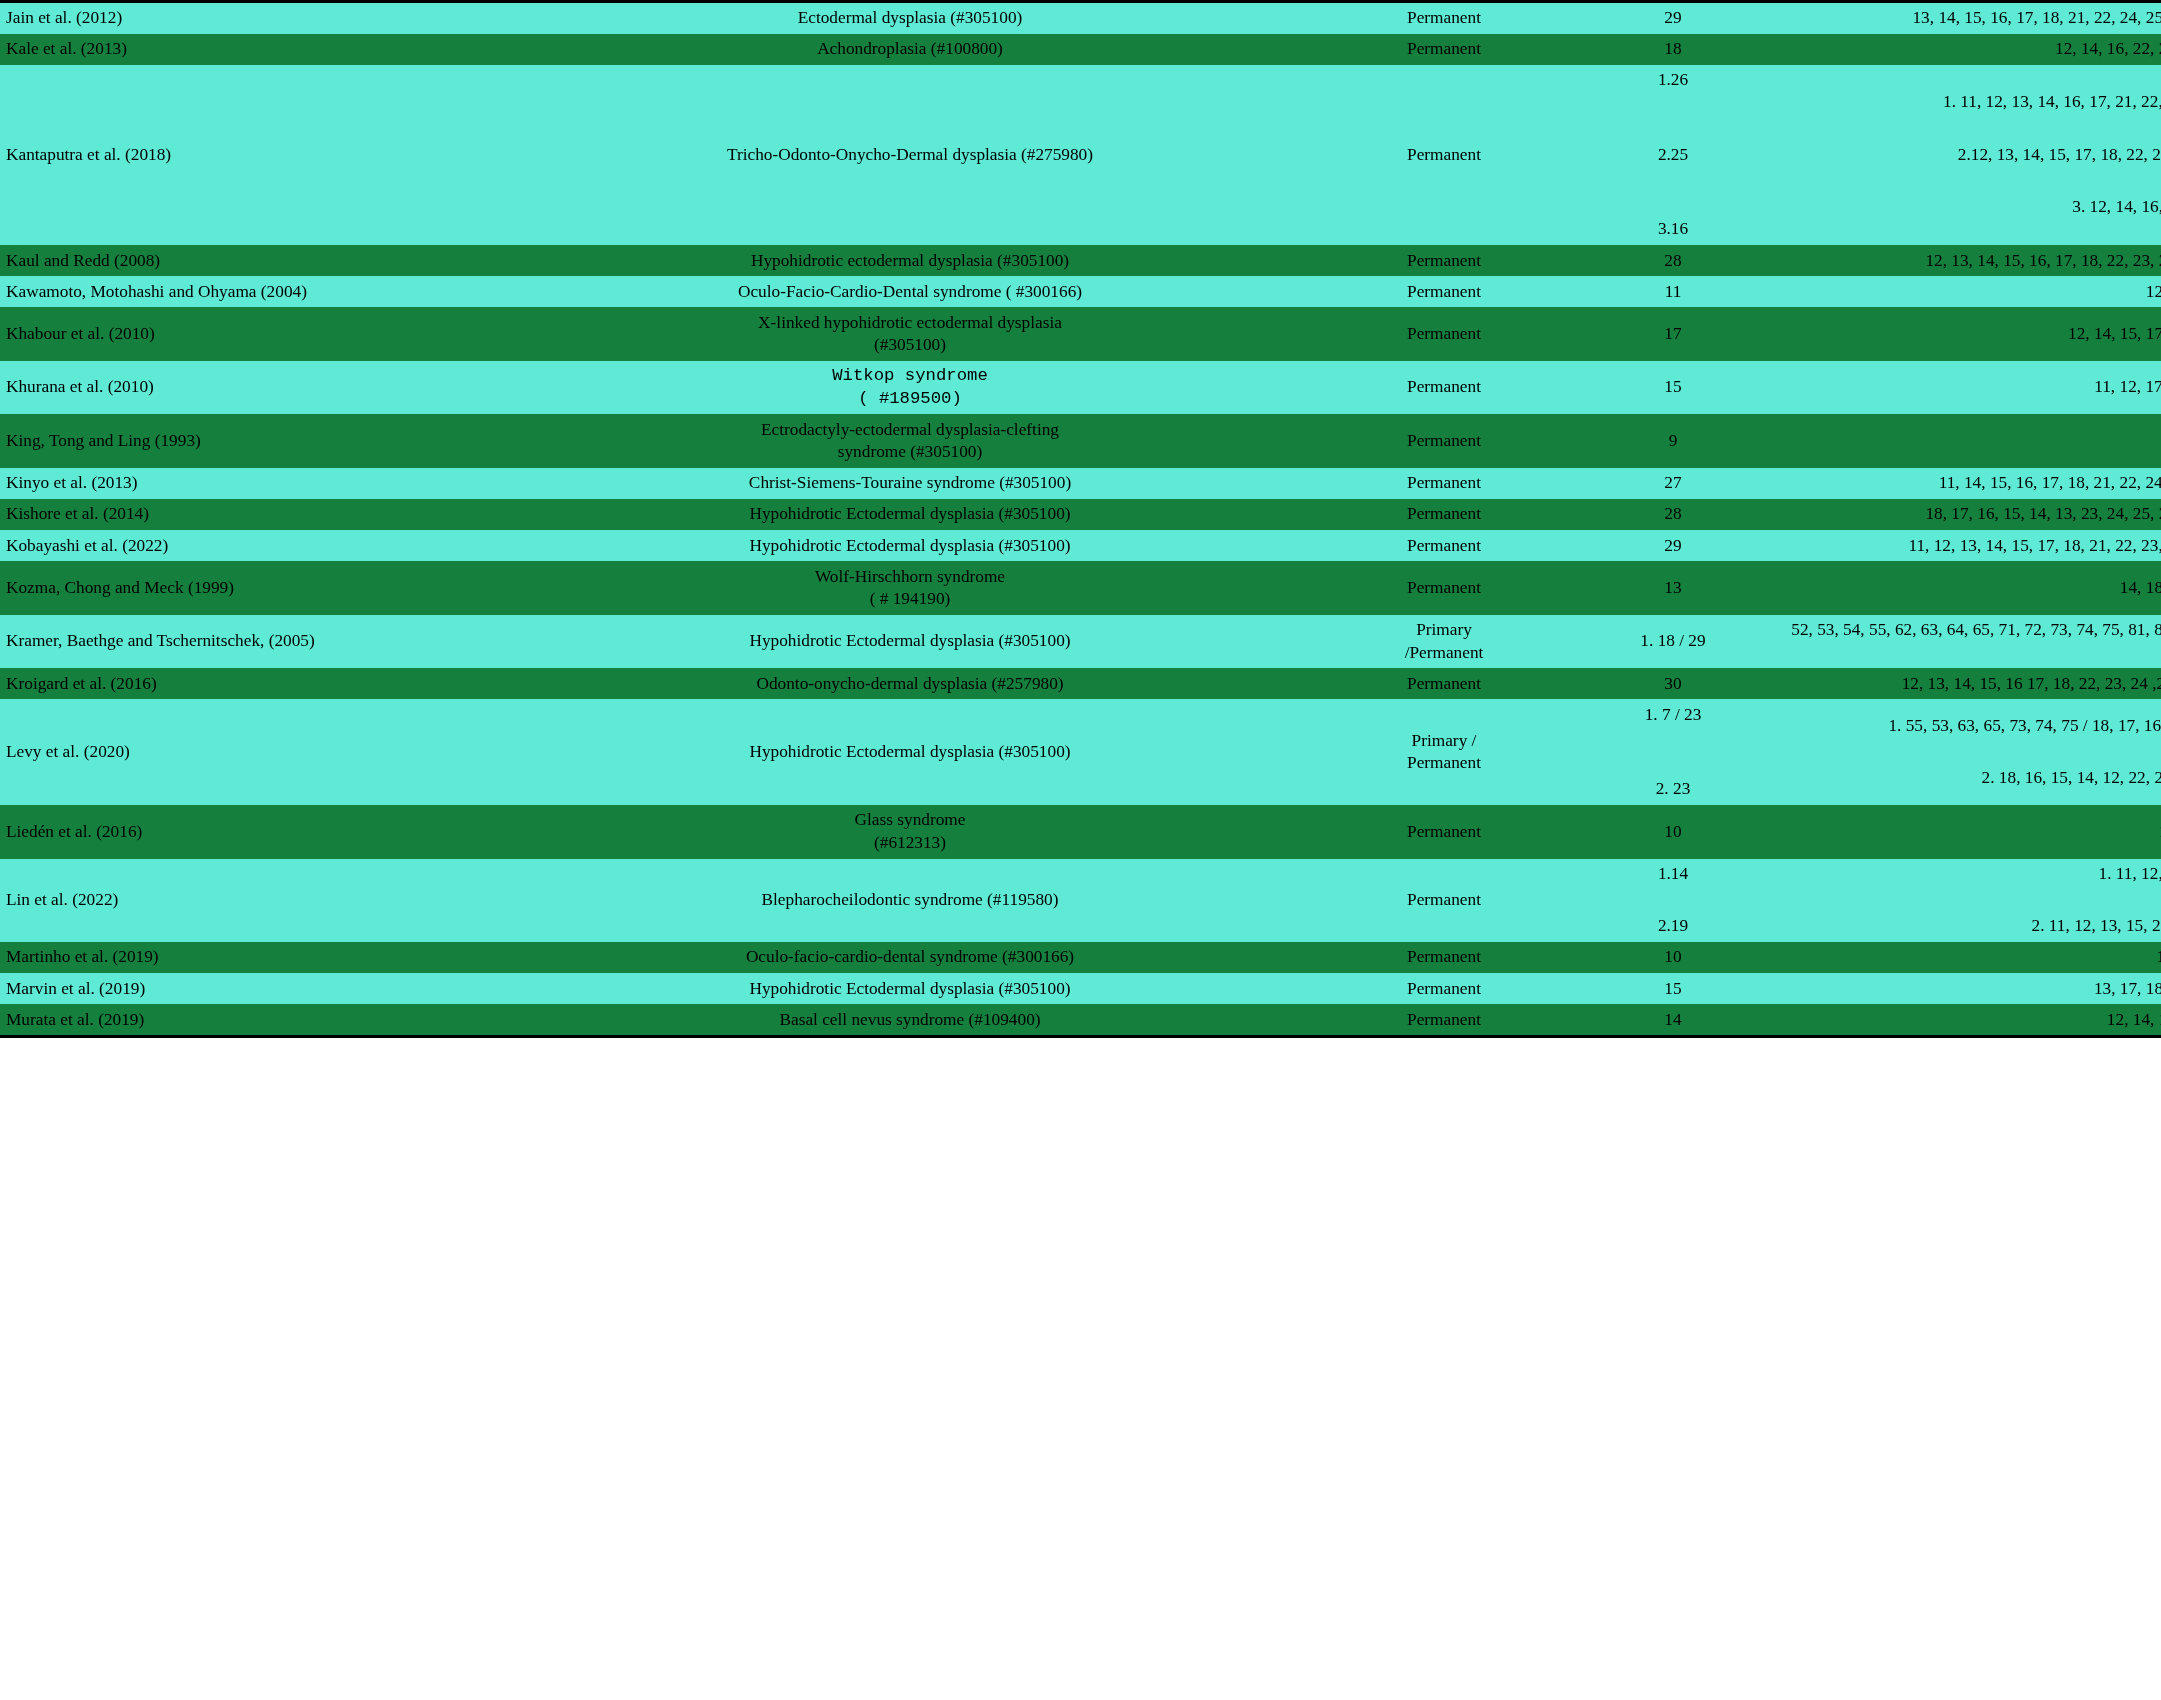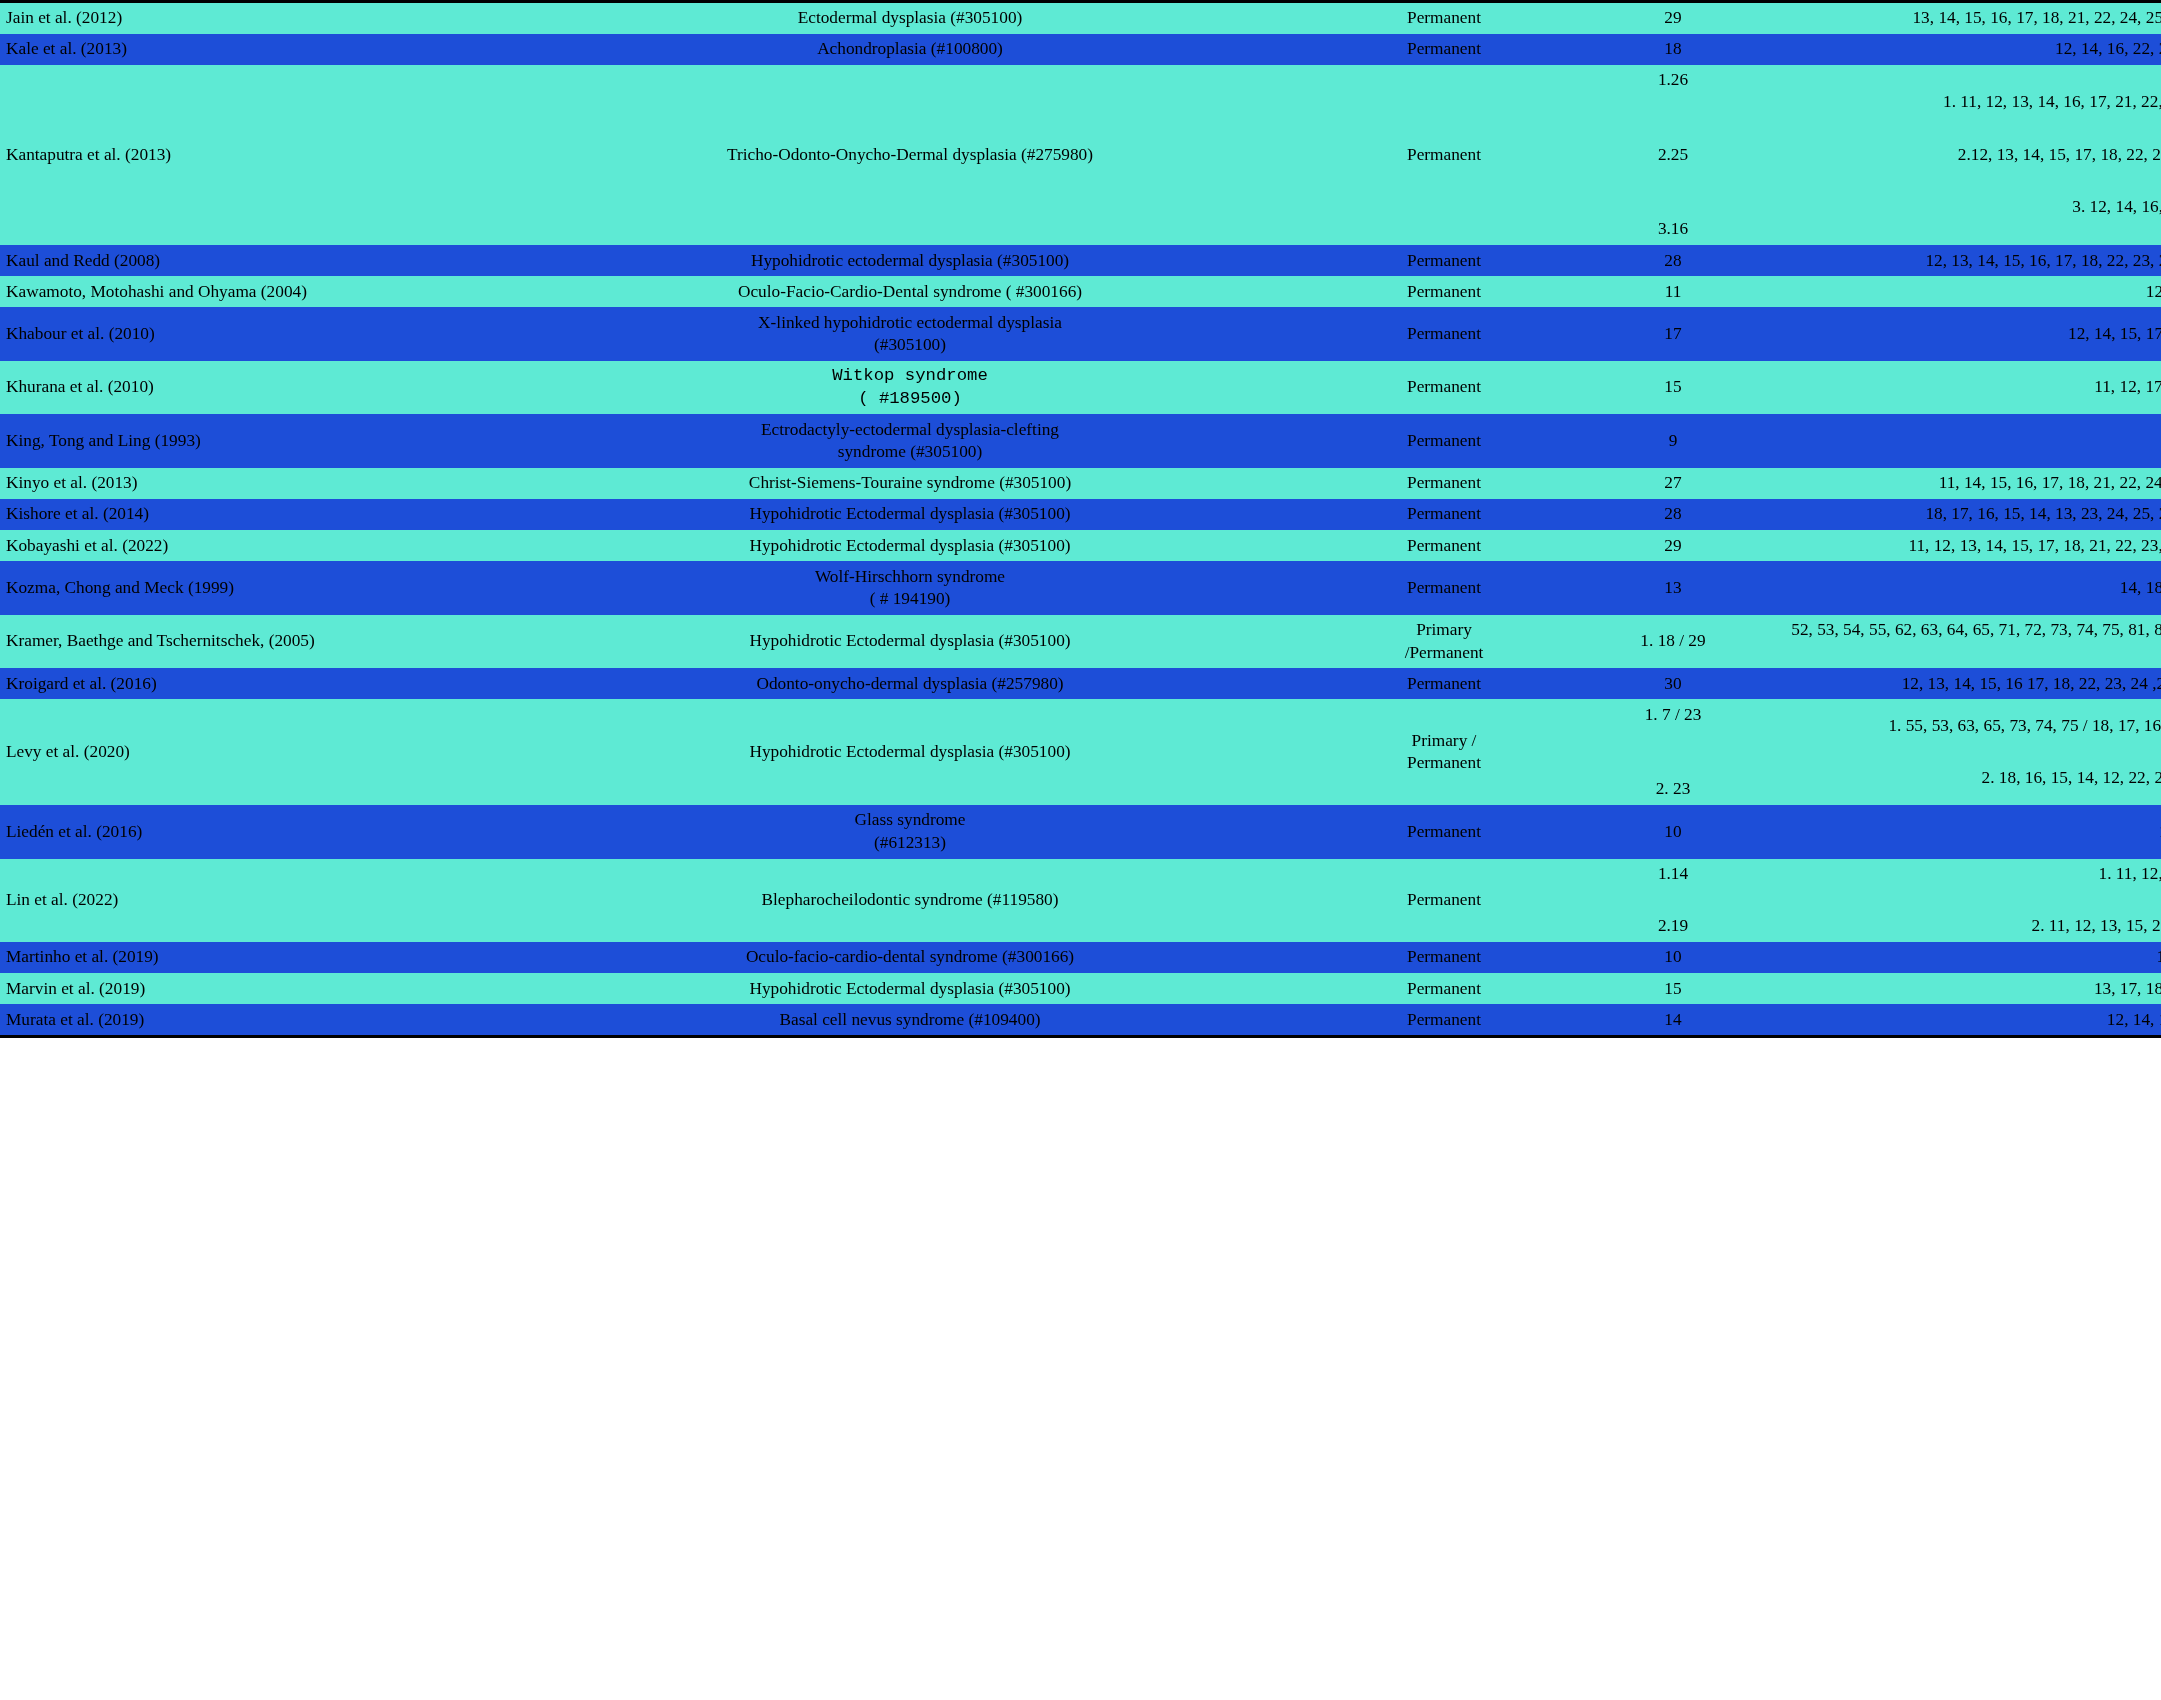--- a/index.html
+++ b/index.html
@@ -39,21 +39,21 @@
     padding: 4.3px 5.2px;
     border: 0;
   }
 
   .col-study     { text-align: left;   padding-left: 6px !important; }
   .col-syndrome  { text-align: center; }
   .col-dentition { text-align: center; }
   .col-count     { text-align: center; }
   .col-teeth     { text-align: center; padding-left: 13px !important; padding-right: 13px !important; }
 
-  tr.zebra td { background: #1d4ed8; }
+  tr.zebra td { background: #15803d; }
   tr.plain td { background: #5eead4; }
 
   .rule-top {
     height: 0;
     border-top: 3.9px solid #000000;
     width: 2800px;
     font-size: 0;
     line-height: 0;
   }
   .rule-bottom {
@@ -94,21 +94,21 @@
 
       <tr class="zebra">
         <td class="col-study">Kale et al. (2013)</td>
         <td class="col-syndrome">Achondroplasia (#100800)</td>
         <td class="col-dentition">Permanent</td>
         <td class="col-count">18</td>
         <td class="col-teeth">12, 14, 16, 22, 24, 26, 31, 32, 33, 34, 35, 37, 41, 42, 43, 44, 45, 47</td>
       </tr>
 
       <tr class="plain">
-        <td class="col-study">Kantaputra et al. (2013)</td>
+        <td class="col-study">Kantaputra et al. (2018)</td>
         <td class="col-syndrome">Tricho-Odonto-Onycho-Dermal dysplasia (#275980)</td>
         <td class="col-dentition">Permanent</td>
         <td class="col-count">
           <span class="sub-line">1.26</span>
           <div class="sub-gap-lg"></div>
           <span class="sub-line">2.25</span>
           <div class="sub-gap-lg"></div>
           <span class="sub-line">3.16</span>
         </td>
         <td class="col-teeth">

